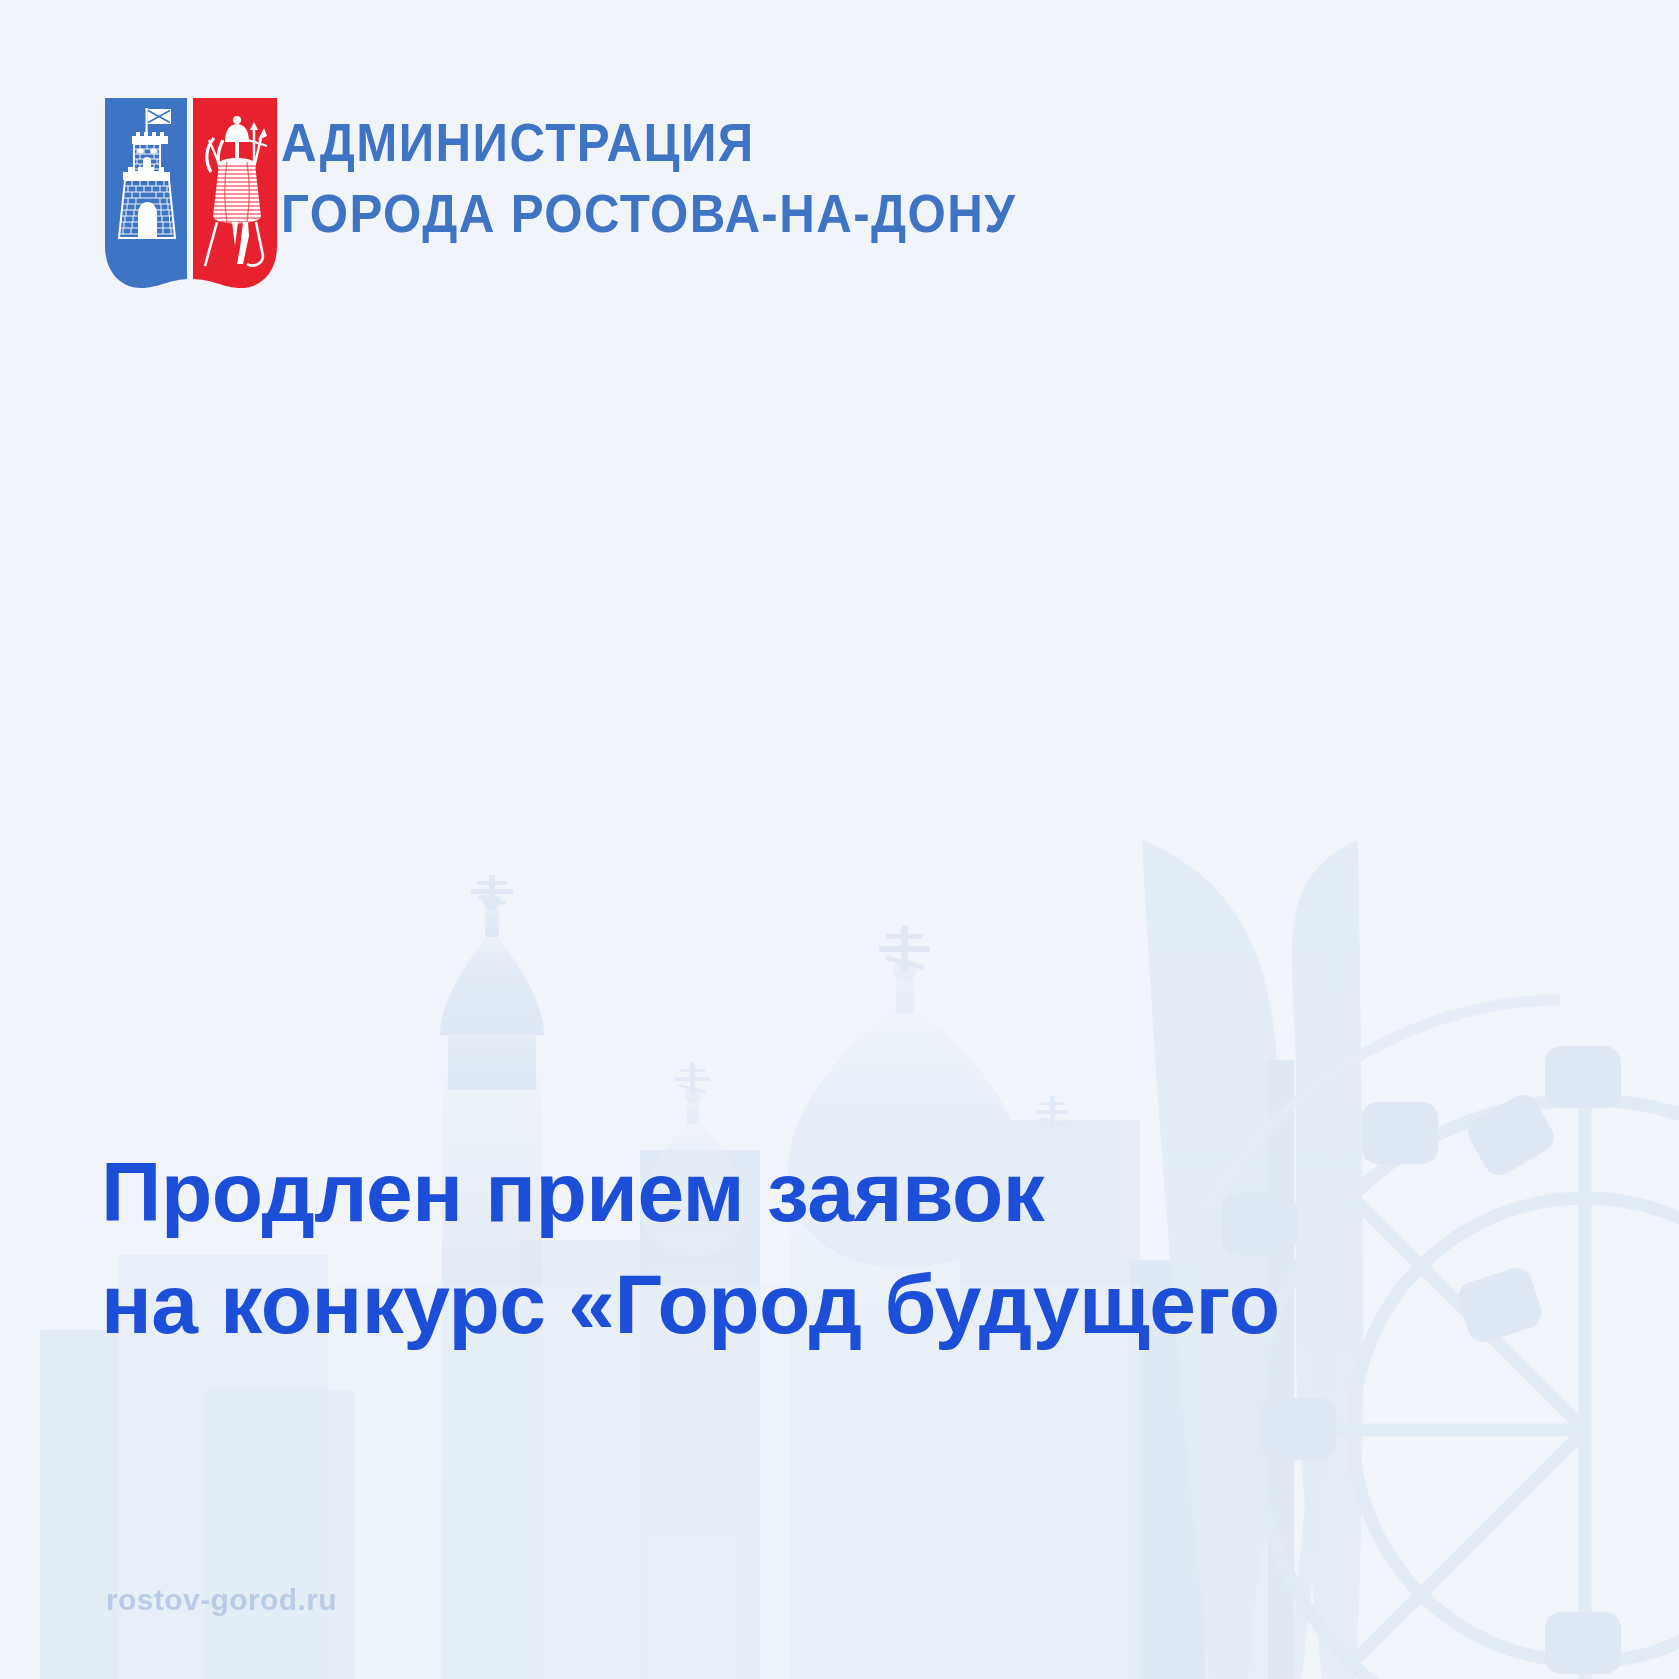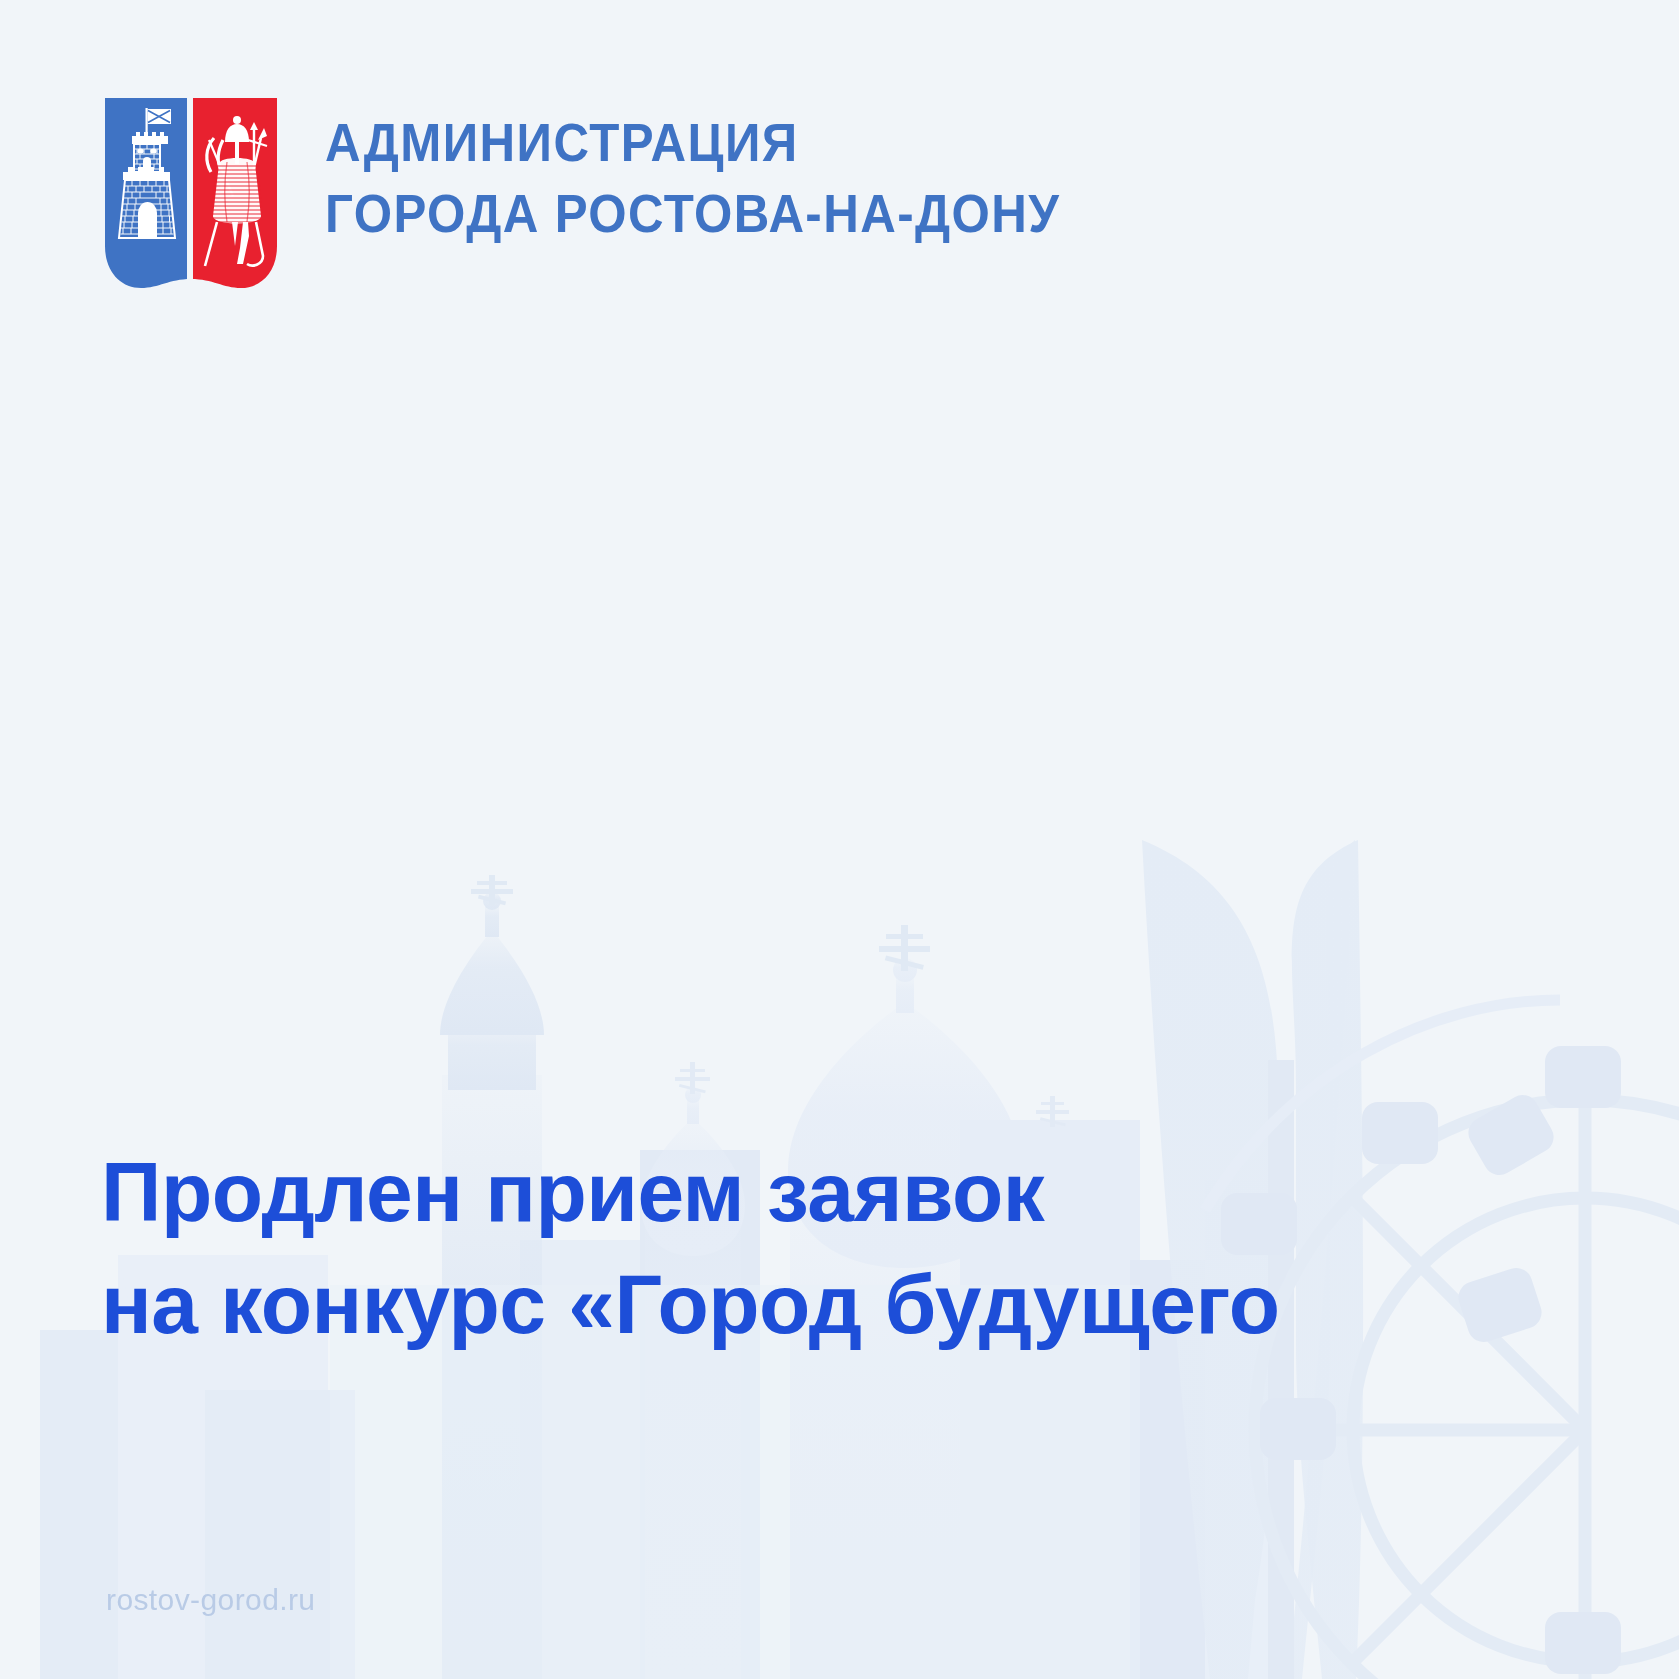--- a/index.html
+++ b/index.html
@@ -46,21 +46,20 @@
   }
 
   #crest {
     width: 180px;
     height: 200px;
     flex: 0 0 auto;
     display: block;
   }
 
   #org-title {
-    margin-left: 44px;
     margin-top: 20px;
     display: flex;
     flex-direction: column;
     line-height: 1.0;
   }
 
   .org-line {
     font-family: "Liberation Sans", sans-serif;
     font-weight: 700;
     font-size: 53px;
@@ -94,21 +93,21 @@
   
   #footer {
     position: absolute;
     left: 106px;
     top: 1583px;
     z-index: 3;
   }
 
   #site-url {
     font-family: "Liberation Sans", sans-serif;
-    font-weight: 400;
+    font-weight: 700;
     font-size: 30px;
     color: #b9cbe6;
     letter-spacing: 0.4px;
     white-space: nowrap;
   }
 </style>
 </head>
 <body>
 
 <div id="card">

